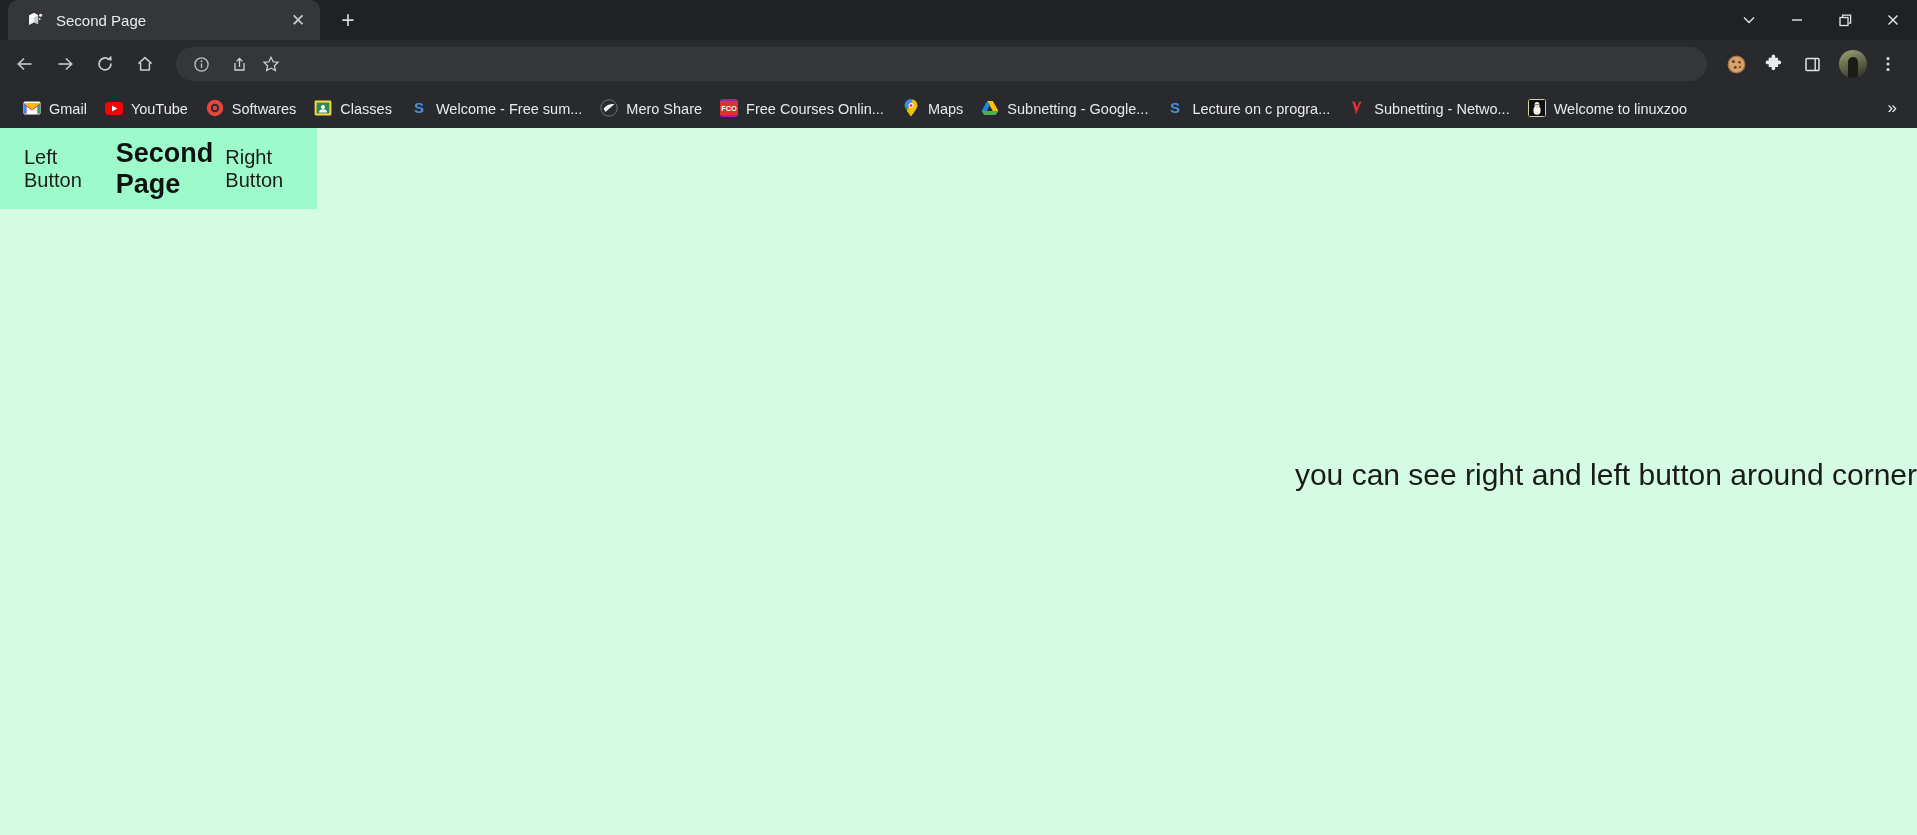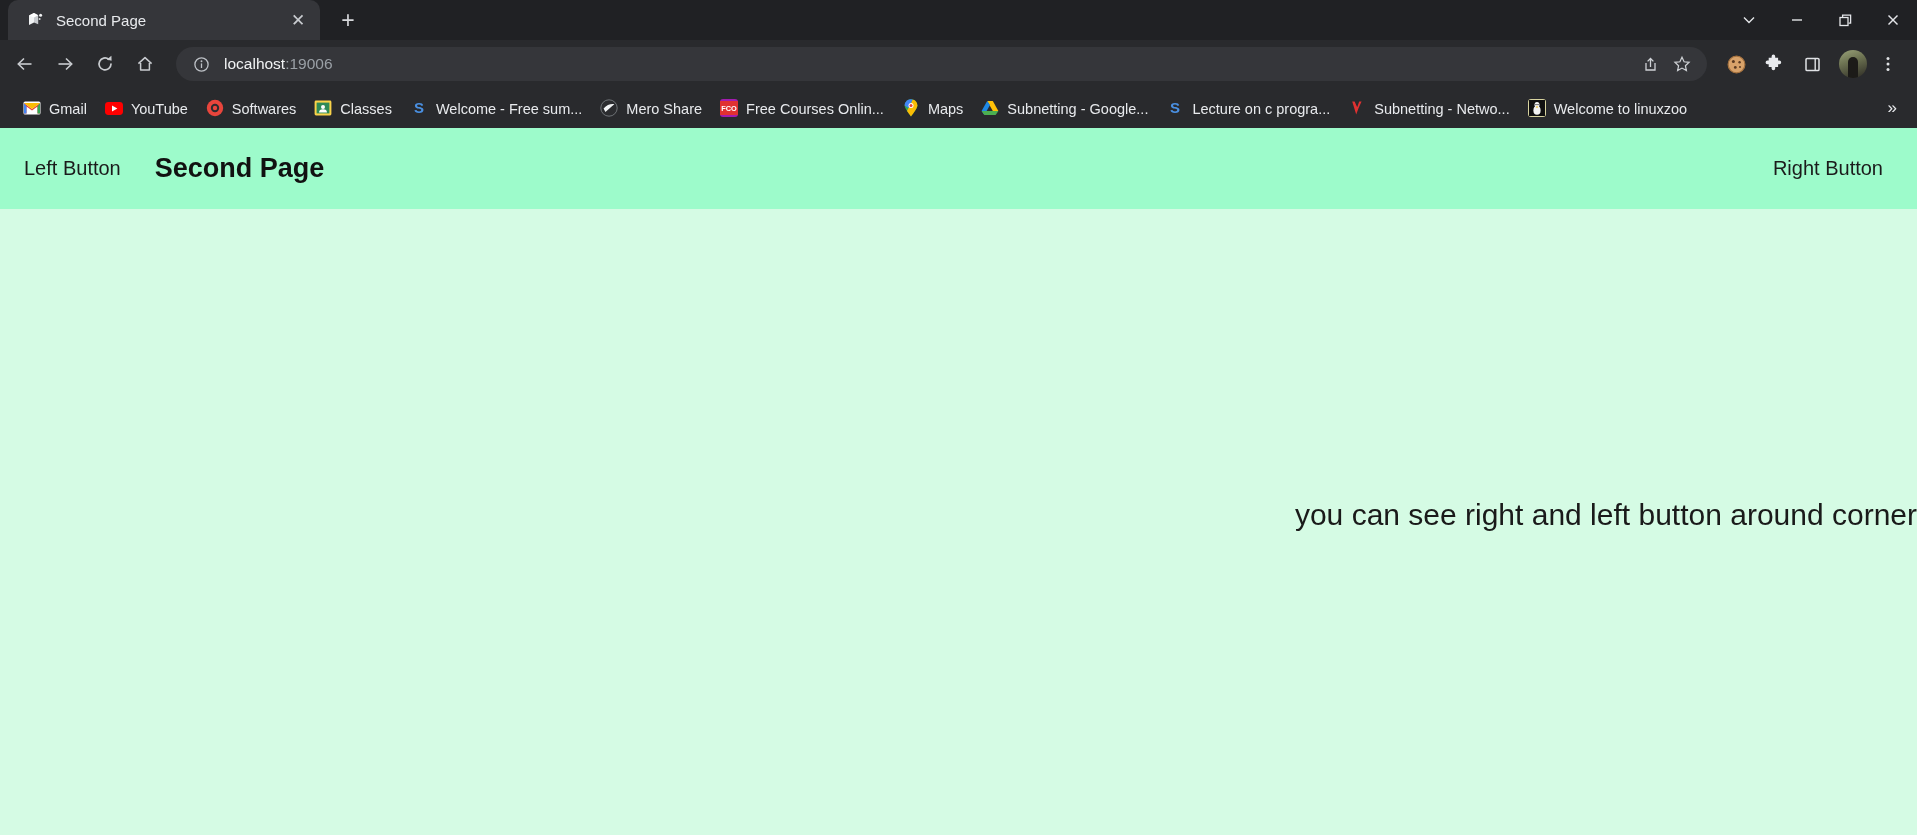--- a/index.html
+++ b/index.html
@@ -187,21 +187,21 @@
     font-size: 17px;
     padding: 4px 10px;
     flex: 0 0 auto;
   }
 
   
   .viewport {
     height: calc(835px - 40px - 48px - 40px);
     background: #d5fbe4;
     display: flex;
-    flex-direction: column;
+    flex-direction: row;
   }
   .appbar {
     height: 81px;
     background: #9dfbcb;
     display: flex;
     align-items: center;
     padding: 0 22px 0 12px;
     flex: 0 0 81px;
   }
   .appbar-left {
@@ -311,21 +311,20 @@
   </div>
 
   <div class="omnibox">
     <span class="omni-icon">
       <svg width="17" height="17" viewBox="0 0 17 17">
         <circle cx="8.5" cy="8.5" r="6.6" stroke="#bdc1c6" stroke-width="1.3" fill="none"></circle>
         <circle cx="8.5" cy="5.2" r="0.95" fill="#bdc1c6"></circle>
         <line x1="8.5" y1="7.4" x2="8.5" y2="12" stroke="#bdc1c6" stroke-width="1.3"></line>
       </svg>
     </span>
-    <span class="omni-url"><span class="host">localhost</span><span>:19006</span></span>
     <span class="omni-actions">
       <span class="omni-act">
         <svg width="17" height="17" viewBox="0 0 17 17">
           <path d="M4 7 V14 H13 V7" stroke="#cfd2d6" stroke-width="1.3" fill="none"></path>
           <path d="M8.5 11 V2.6 M5.6 5.4 L8.5 2.5 L11.4 5.4" stroke="#cfd2d6" stroke-width="1.3" fill="none"></path>
         </svg>
       </span>
       <span class="omni-act">
         <svg width="18" height="18" viewBox="0 0 18 18">
           <polygon points="9,2.2 11.1,6.8 16.1,7.3 12.4,10.7 13.4,15.6 9,13.1 4.6,15.6 5.6,10.7 1.9,7.3 6.9,6.8" stroke="#cfd2d6" stroke-width="1.2" fill="none"></polygon>

